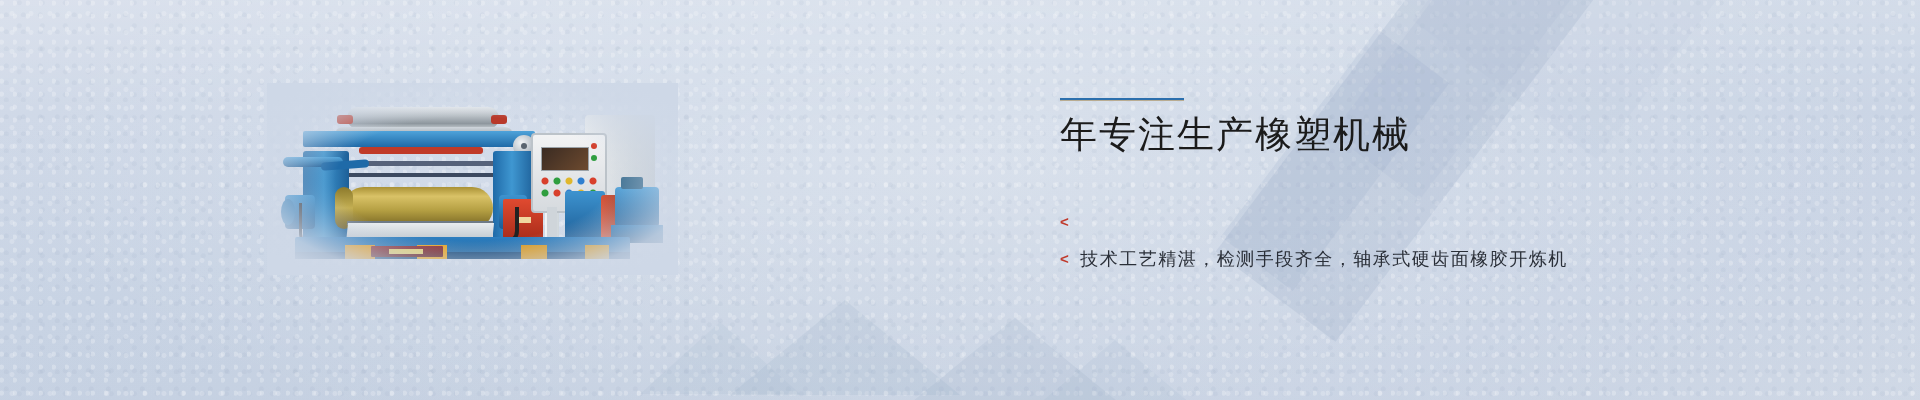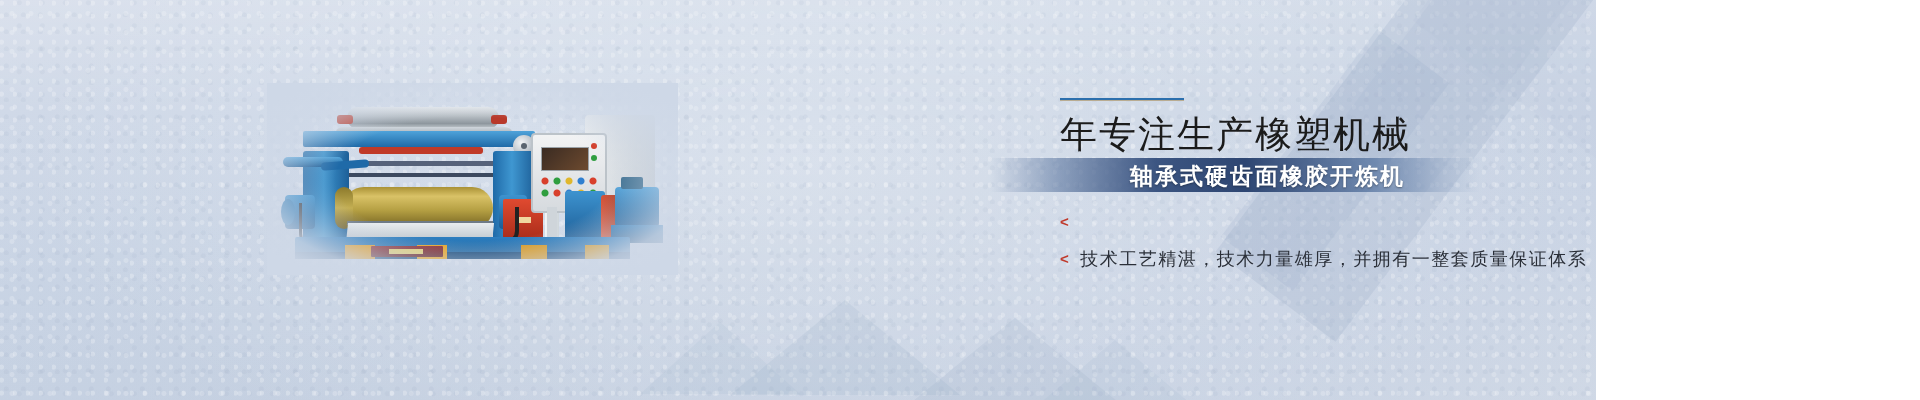--- a/index.html
+++ b/index.html
@@ -2,21 +2,21 @@
 <html><head>
 <meta charset="utf-8">
 <style>
   html, body {
     margin: 0;
     padding: 0;
     background: #ffffff;
   }
   #banner {
     position: relative;
-    width: 1596px;
+    width: 1920px;
     height: 400px;
     overflow: hidden;
     font-family: "Liberation Sans", "DejaVu Sans", sans-serif;
     background: linear-gradient(160deg, #d3dbe9 0%, #cbd6e6 30%, #c9d4e4 55%, #ccd6e6 80%, #d5dde9 100%);
   }
 
   
   .bg-noise {
     position: absolute;
     inset: 0;
@@ -324,28 +324,25 @@
     <div class="part m-plate-lbl"></div>
     <div class="m-fade"></div>
   </div>
 
   <div id="content">
 
     <div class="rule"></div>
 
     <div class="headline">年专注生产橡塑机械</div>
 
-    <div class="subbar">
-      <div class="subbar-text">轴承式硬齿面橡胶开炼机</div>
-    </div>
 
     <ul class="bullets">
       <li>
         <span class="bullet-mark">&lt;</span>
       </li>
       <li>
         <span class="bullet-mark">&lt;</span>
-        <span>技术工艺精湛，技术力量雄厚，并拥有一整套质量保证体系</span>
+        <span>技术工艺精湛，检测手段齐全，轴承式硬齿面橡胶开炼机</span>
       </li>
     </ul>
 
   </div>
 </div>
 
 </body></html>

